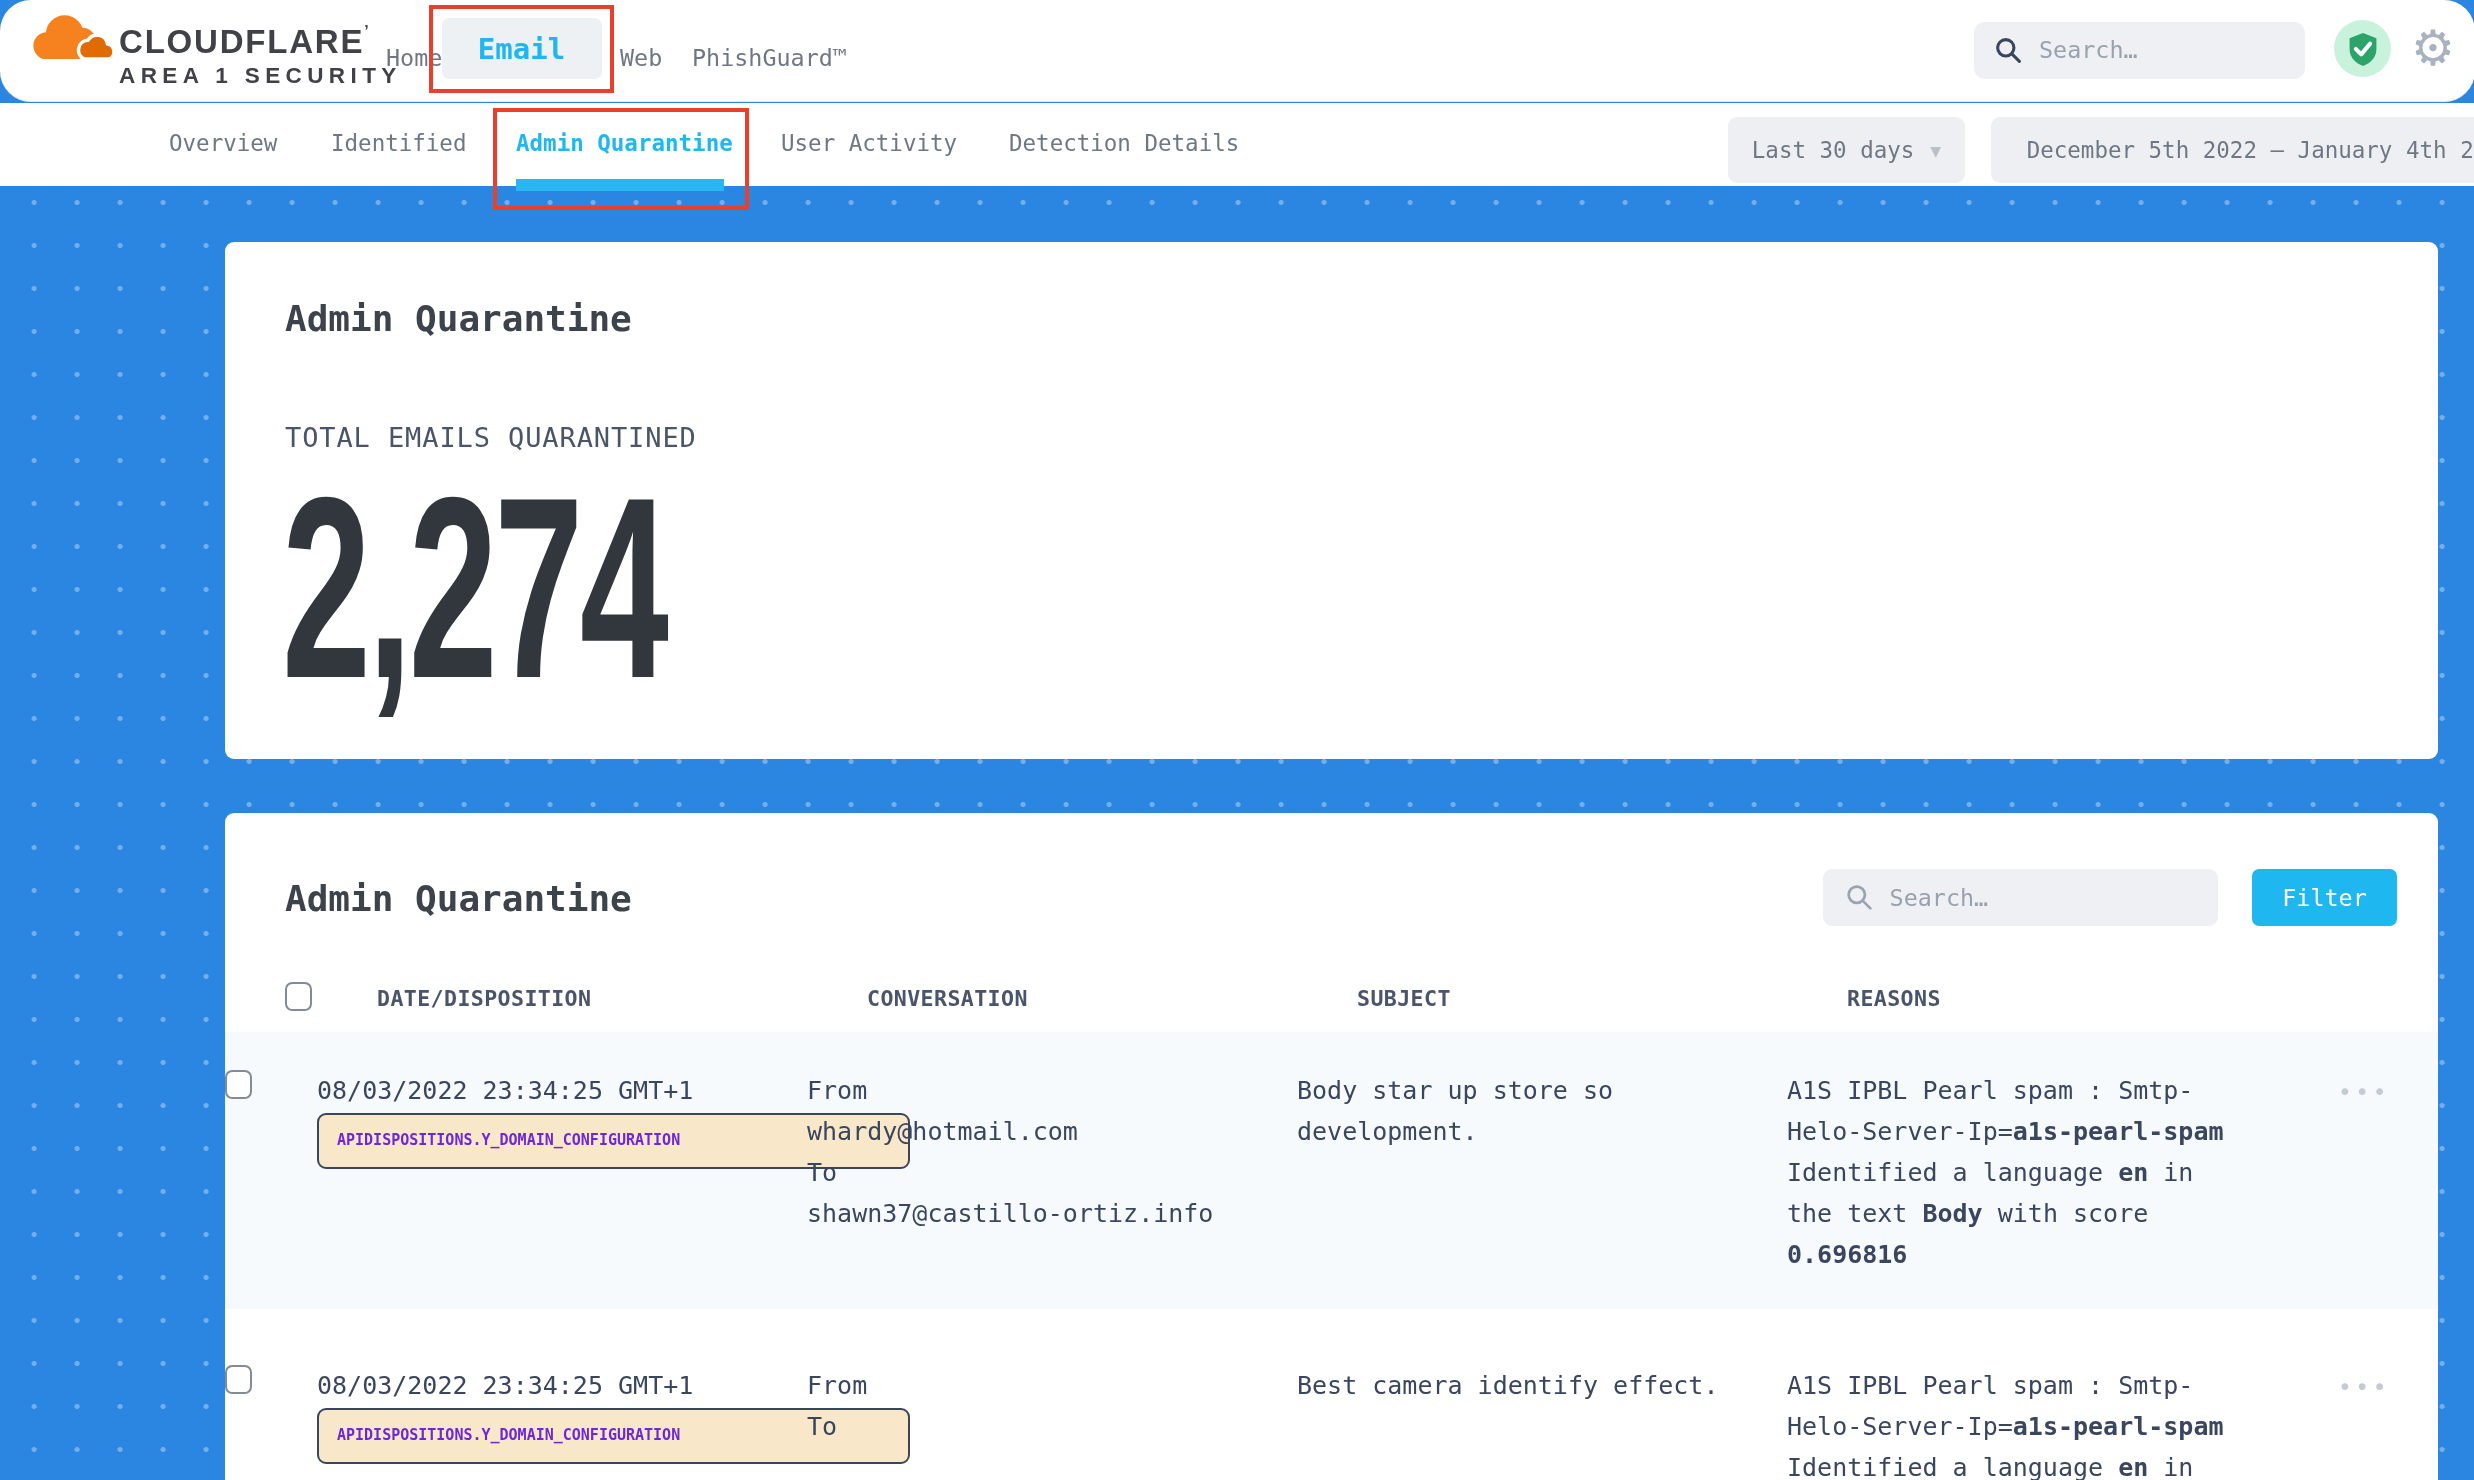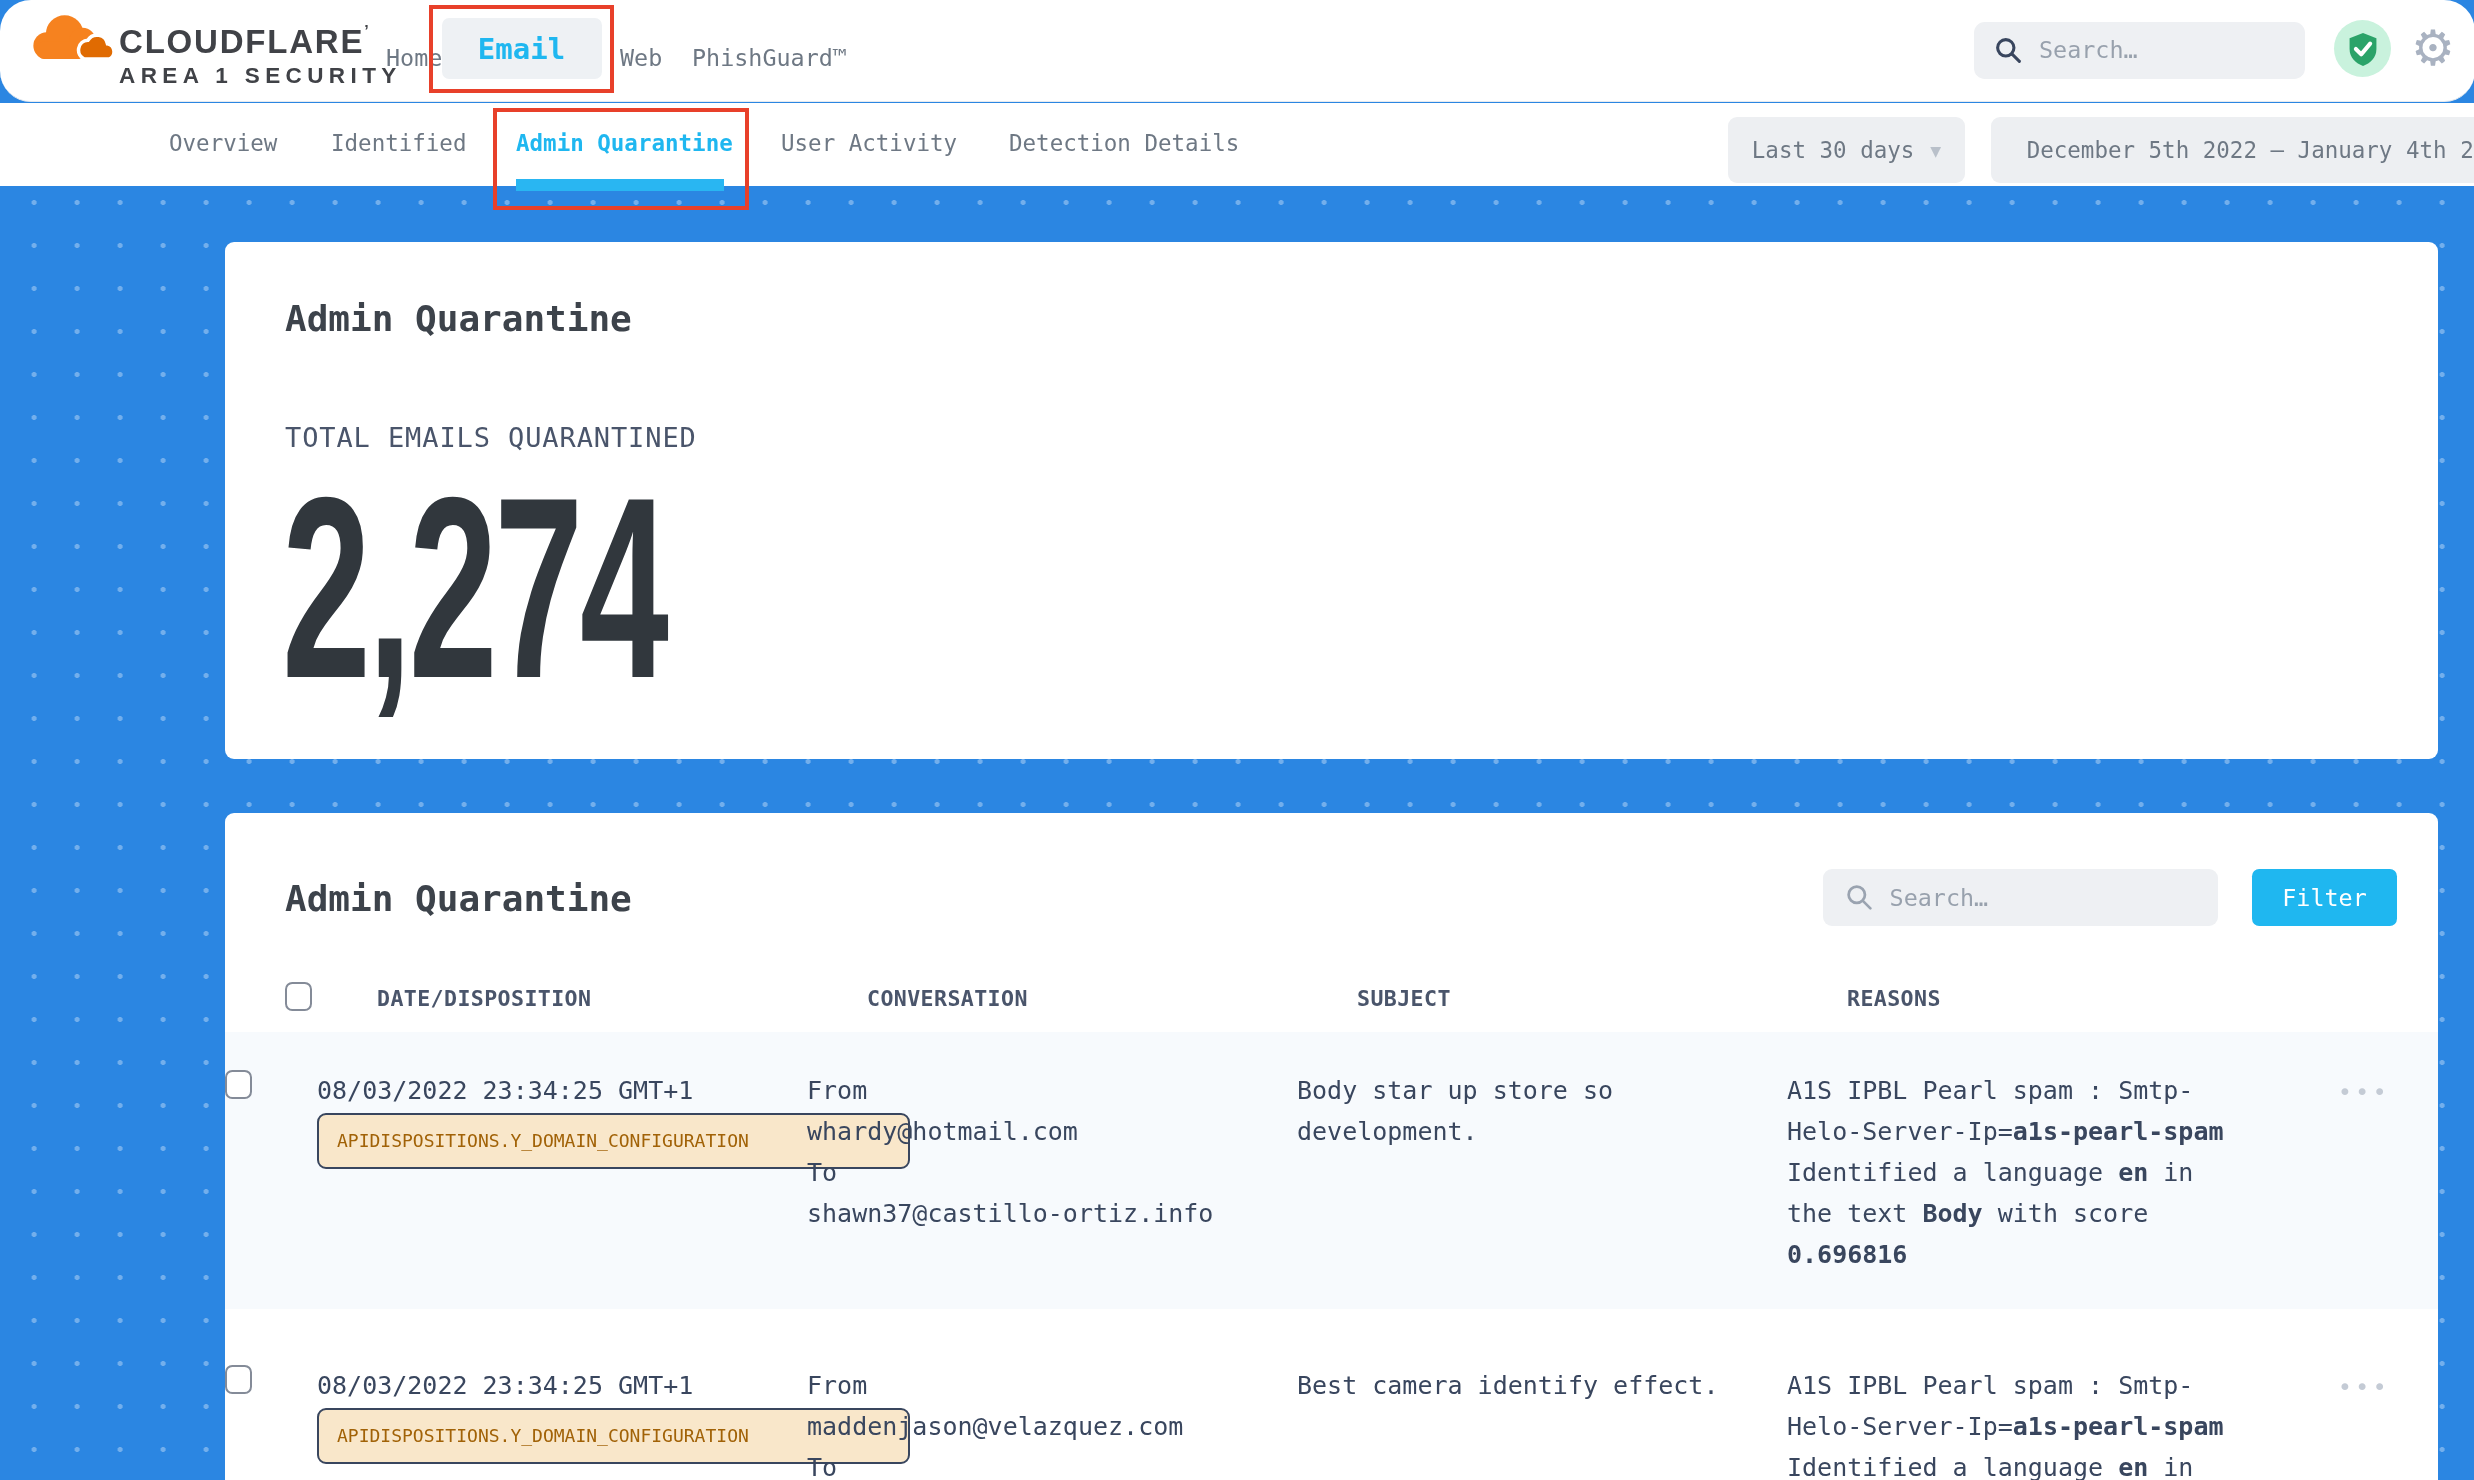--- a/index.html
+++ b/index.html
@@ -75,21 +75,21 @@
   .trow { padding:38px 0 34px 0; }
   .trow.alt { background:#f7fafd; }
   .trow + .trow { padding-top:56px; }
   .checkbox { display:inline-block; width:27px; height:29px; border:2.7px solid #848b98; border-radius:7.2px;
               background:#fff; cursor:pointer; }
   .cell { font-size:25px; color:#39465e; line-height:41px; }
   .c-date { overflow:visible; }
   .badge { position:relative; z-index:1; margin-top:1.8px; width:593px; height:56px; background:#f9e7ca;
            border:2.7px solid #39465e; border-radius:9px; display:flex; align-items:center;
            padding:0 18px; overflow:hidden; }
-  .badge span { font-size:18px; font-weight:normal; color:#a16207; white-space:nowrap; }
+  .badge span { font-size:15px; font-weight:bold; color:#6d28d9; white-space:nowrap; }
   .c-conv { position:relative; z-index:2; }
   .c-subj { width:440px; }
   .c-reason { width:454px; }
   .c-reason b, .c-reason .b { font-weight:bold; }
   .c-menu { display:flex; justify-content:center; align-items:flex-start; padding-top:1.8px; }
   .dots { color:#c4cbd5; font-size:23.4px; letter-spacing:3.6px; cursor:pointer; font-family:"DejaVu Sans",sans-serif; }
 </style>
 </head>
 <body>
 
@@ -204,21 +204,20 @@
   <div class="tgrid trow">
     <div><span class="checkbox"></span></div>
     <div class="cell c-date">
       <div class="rt-date">08/03/2022 23:34:25 GMT+1</div>
       <div class="badge">
             <span class="rt-badge">APIDISPOSITIONS.Y_DOMAIN_CONFIGURATION</span>
           </div>
     </div>
     <div class="cell c-conv">
       <div class="rt-from-label">From</div>
-      <div class="rt-from">maddenjason@velazquez.com</div>
       <div class="rt-to-label">To</div>
 
     </div>
     <div class="cell c-subj rt-subject">Best camera identify effect.</div>
     <div class="cell c-reason rt-reasons"><span>A1S IPBL Pearl spam : Smtp-Helo-Server-Ip=</span><span class="b">a1s-pearl-spam</span><span> Identified a language </span><span class="b">en</span><span> in the text </span></div>
     <div class="cell c-menu">
           <span class="dots rt-dots">•••</span>
         </div>
   </div>
 </div>

